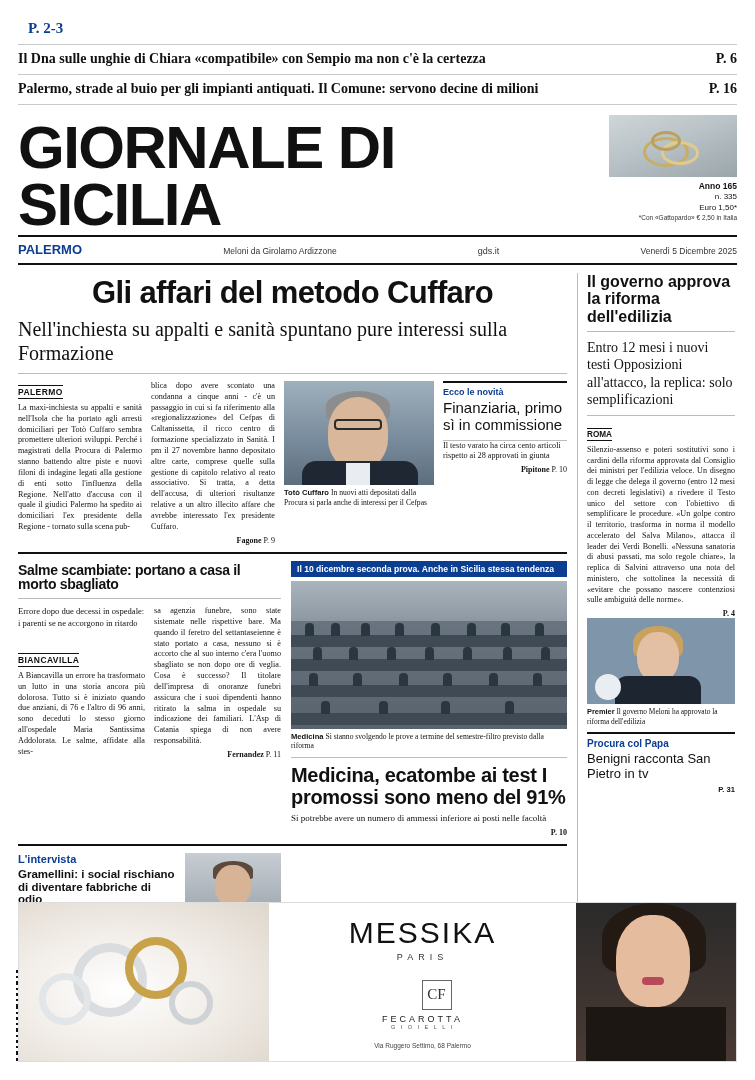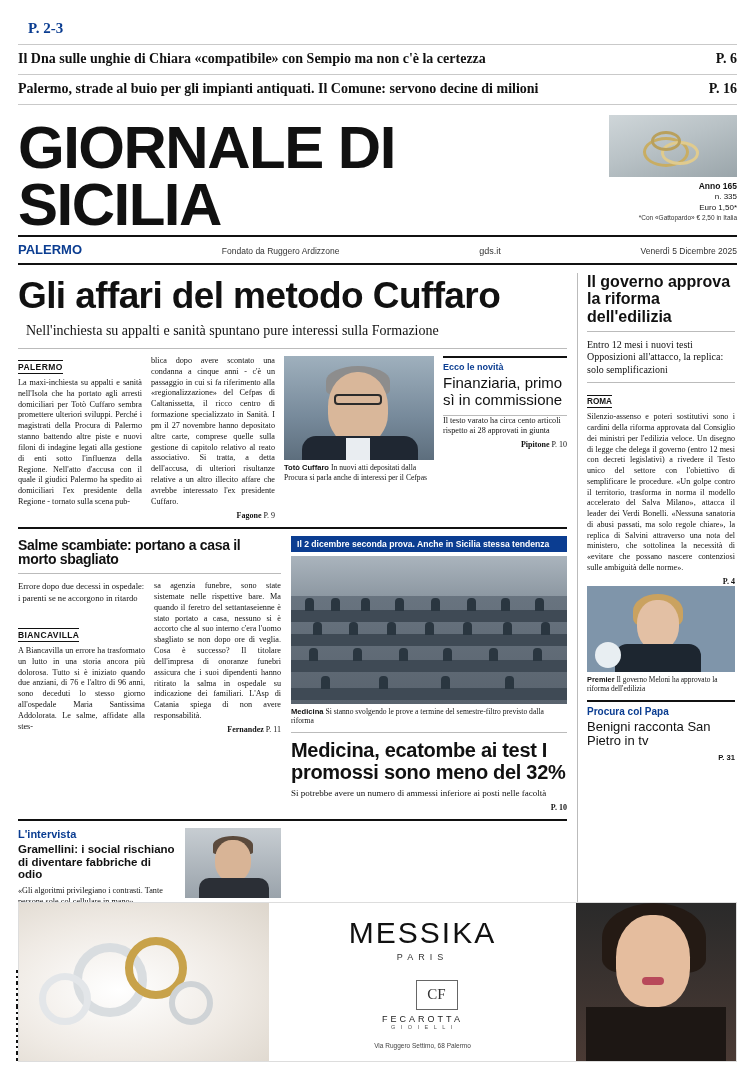--- a/index.html
+++ b/index.html
@@ -74,24 +74,25 @@
   .mast-bar .site { font-size:9px; color:#333; }
   .mast-bar .date { font-size:8.5px; color:#333; }
 
   
   .body-grid { display:flex; margin-top: 8px; }
   .col-main { width: 560px; padding-right: 10px; border-right: 1px solid #bbb; }
   .col-side { width: 157px; padding-left: 9px; }
 
   .headline-main {
     font-family:"Liberation Sans", sans-serif;
-    font-weight:bold; font-size:37px; line-height:1.03; letter-spacing:-0.6px;
+    font-weight:bold; font-size:31px; line-height:1.03; letter-spacing:-0.6px;
     margin: 4px 0 8px 0;
-  }
-  .subhead-main { font-size:14px; line-height:1.2; margin-bottom:8px;margin-left:8px; }
+    text-align: center;
+  }
+  .subhead-main { font-size:20px; line-height:1.2; margin-bottom:8px; }
   .rule-thin { border-bottom:1px solid #bbb; margin:6px 0 7px 0; }
   .rule-black { border-bottom:2px solid #111; margin:7px 0 7px 0; }
 
   .kicker {
     font-family:"Liberation Sans", sans-serif;
     font-weight:bold; font-size:8.5px; letter-spacing:0.4px;
     border-top:1px solid #111; border-bottom:1px solid #111;
     display:inline-block; padding:1px 0; margin-bottom:4px;
   }
 
@@ -200,21 +201,21 @@
   }
   .photo-gram .g-face { position:absolute; left:30px; top:12px; width:36px; height:42px; background:#d8b496; border-radius:46%; }
   .photo-gram .g-hair { position:absolute; left:28px; top:8px; width:40px; height:18px; background:#5b4a3c; border-radius:50% 50% 10% 10%; }
   .photo-gram .g-body { position:absolute; left:14px; top:50px; width:70px; height:26px; background:#2b2f36; border-radius:10px 10px 0 0; }
 
   
   .side-head {
     font-family:"Liberation Sans", sans-serif; font-weight:bold;
     font-size:16px; line-height:1.08; margin-bottom:6px;
   }
-  .side-sub { font-size:10px; line-height:1.25; margin-bottom:6px; }
+  .side-sub { font-size:14px; line-height:1.25; margin-bottom:6px; }
   .side-body { font-size:8.1px; line-height:1.33; text-align:justify; }
   .side-k {
     font-family:"Liberation Sans", sans-serif; font-weight:bold;
     font-size:8.2px; border-top:1px solid #111; border-bottom:1px solid #111;
     display:inline-block; padding:1px 0; margin:5px 8px 4px 0;
   }
   .photo-meloni {
     width:100%; height:86px; position:relative; overflow:hidden;
     background:linear-gradient(180deg,#8fa6bd 0%, #5f7governor 100%);
     background-color:#7f95aa;
@@ -253,21 +254,21 @@
     flex:1; display:flex; flex-direction:column; align-items:center; justify-content:center;
     background:#ffffff;
   }
   .ad-brand {
     font-family:"Liberation Sans", sans-serif; font-size:30px; letter-spacing:2px; color:#111;
   }
   .ad-brand-sub {
     font-family:"Liberation Sans", sans-serif; font-size:9px; letter-spacing:5px; color:#333; margin-top:2px;
   }
   .ad-logo {
-    margin-top:18px; width:42px; height:30px; border:1px solid #666;
+    margin-top:18px; width:30px; height:30px; border:1px solid #666;
     display:flex; align-items:center; justify-content:center;
     font-family:"Liberation Serif", serif; font-size:15px; color:#333;margin-left:28px;
   }
   .ad-shop { font-family:"Liberation Sans", sans-serif; font-size:9px; letter-spacing:3px; color:#222; margin-top:4px; }
   .ad-shop-sub { font-family:"Liberation Sans", sans-serif; font-size:5.5px; letter-spacing:2px; color:#555; }
   .ad-addr { font-family:"Liberation Sans", sans-serif; font-size:6.5px; color:#444; margin-top:12px; }
   .ad-right {
     width:160px; position:relative; overflow:hidden;
     background:linear-gradient(180deg,#2a2a2a 0%, #4a3a34 100%);
   }
@@ -312,21 +313,21 @@
         <div>n. 335</div>
         <div>Euro 1,50*</div>
         <div class="small">*Con «Gattopardo» € 2,50 in Italia</div>
       </div>
     </div>
   </div>
 
   <div class="mast-rule"></div>
   <div class="mast-bar">
     <div class="edition">PALERMO</div>
-    <div class="founded">Fondato da Ruggero Ardizzone</div>
+    <div class="founded">Meloni da Girolamo Ardizzone</div>
     <div class="site">gds.it</div>
     <div class="date">Venerdì 5 Dicembre 2025</div>
   </div>
 
   <div class="body-grid">
 
     <div class="col-main">
 
       <div class="headline-main">Gli affari del metodo Cuffaro</div>
       <div class="subhead-main">Nell'inchiesta su appalti e sanità spuntano pure interessi sulla Formazione</div>
@@ -384,21 +385,21 @@
               <div class="bodytext">sa agenzia funebre, sono state sistemate nelle rispettive bare. Ma quando il feretro del settantaseienne è stato portato a casa, nessuno si è accorto che al suo interno c'era l'uomo sbagliato se non dopo ore di veglia. Cosa è successo? Il titolare dell'impresa di onoranze funebri assicura che i suoi dipendenti hanno ritirato la salma in ospedale su indicazione dei familiari. L'Asp di Catania spiega di non avere responsabilità.</div>
               <div class="byline">
                 <span>Fernandez</span>
                 <span class="pg">P. 11</span>
               </div>
             </div>
           </div>
         </div>
 
         <div style="width:277px;">
-          <div class="med-kicker">Il 2 dicembre seconda prova. Anche in Sicilia stessa tendenza</div>
+          <div class="med-kicker">Il 10 dicembre seconda prova. Anche in Sicilia stessa tendenza</div>
           <div class="photo-lecture">
             <div class="wall"></div>
             <div class="rowdesk" style="top:54px;"></div>
             <div class="rowdesk" style="top:78px;"></div>
             <div class="rowdesk" style="top:104px;"></div>
             <div class="rowdesk" style="top:132px;"></div>
             <div class="student" style="left:14px; top:42px;"></div>
             <div class="student" style="left:40px; top:42px;"></div>
             <div class="student" style="left:70px; top:42px;"></div>
             <div class="student" style="left:104px; top:42px;"></div>
@@ -422,21 +423,21 @@
             <div class="student" style="left:30px; top:120px;"></div>
             <div class="student" style="left:88px; top:120px;"></div>
             <div class="student" style="left:150px; top:120px;"></div>
             <div class="student" style="left:214px; top:120px;"></div>
           </div>
           <div class="med-cap">
             <b>Medicina</b>
             <span>Si stanno svolgendo le prove a termine del semestre-filtro previsto dalla riforma</span>
           </div>
           <div class="rule-thin"></div>
-          <div class="headline-3">Medicina, ecatombe ai test I promossi sono meno del 32%</div>
+          <div class="headline-3">Medicina, ecatombe ai test I promossi sono meno del 91%</div>
           <div class="sub-3">Si potrebbe avere un numero di ammessi inferiore ai posti nelle facoltà</div>
           <div class="byline">P. 10</div>
         </div>
       </div>
 
       <div class="rule-black"></div>
 
       <div class="intervista" style="width:263px;">
         <div class="txt">
           <div class="int-kicker">L'intervista</div>

